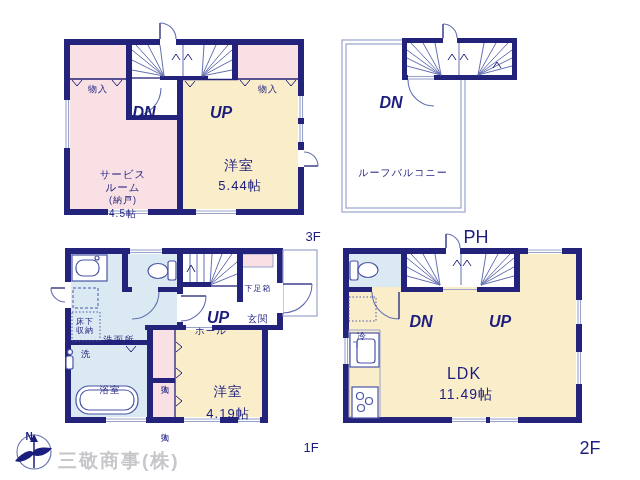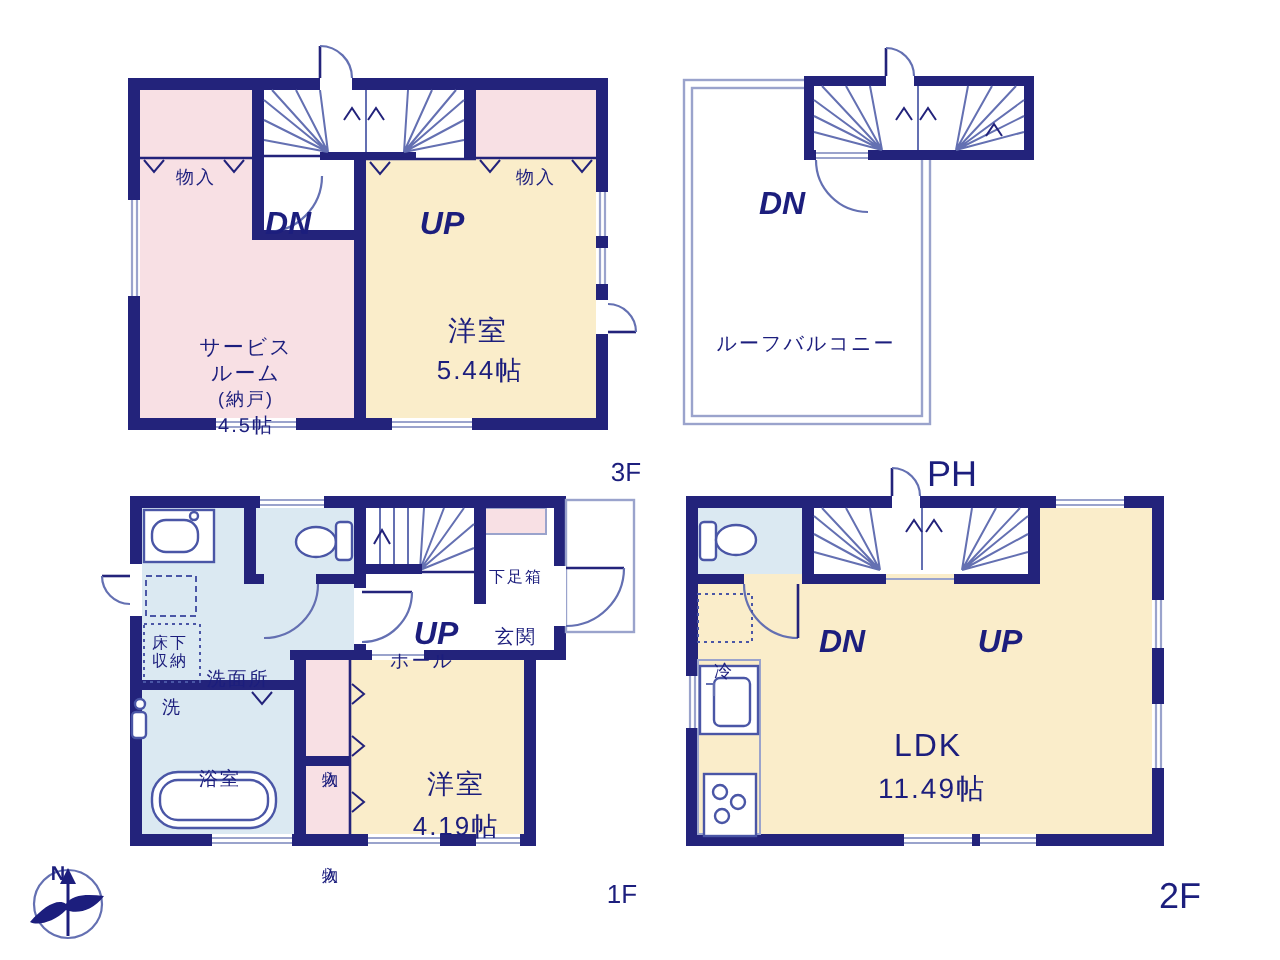--- a/index.html
+++ b/index.html
@@ -316,14 +316,15 @@
   <div class="lbl tag" style="left:311px;top:419px;font-size:13px">1F</div>
 
   <div class="lbl dnup" style="left:421px;top:294px">DN</div>
   <div class="lbl dnup" style="left:500px;top:294px">UP</div>
   <div class="lbl" style="left:362px;top:308px;font-size:9px">冷</div>
   <div class="lbl" style="left:464px;top:346px;font-size:16px">LDK</div>
   <div class="lbl" style="left:466px;top:366px;font-size:14px">11.49帖</div>
   <div class="lbl tag" style="left:590px;top:420px;font-size:18px">2F</div>
 </div>
 
+<div class="wm" style="left:58px;top:448px">三敬商事(株)</div>
 
 </div>
 
 </body></html>

